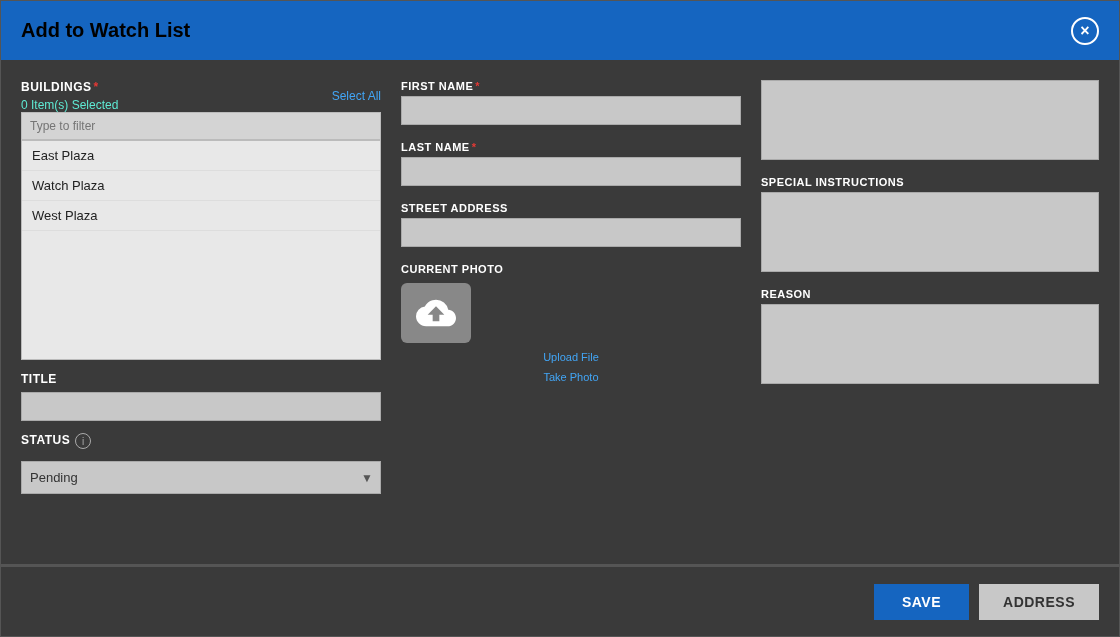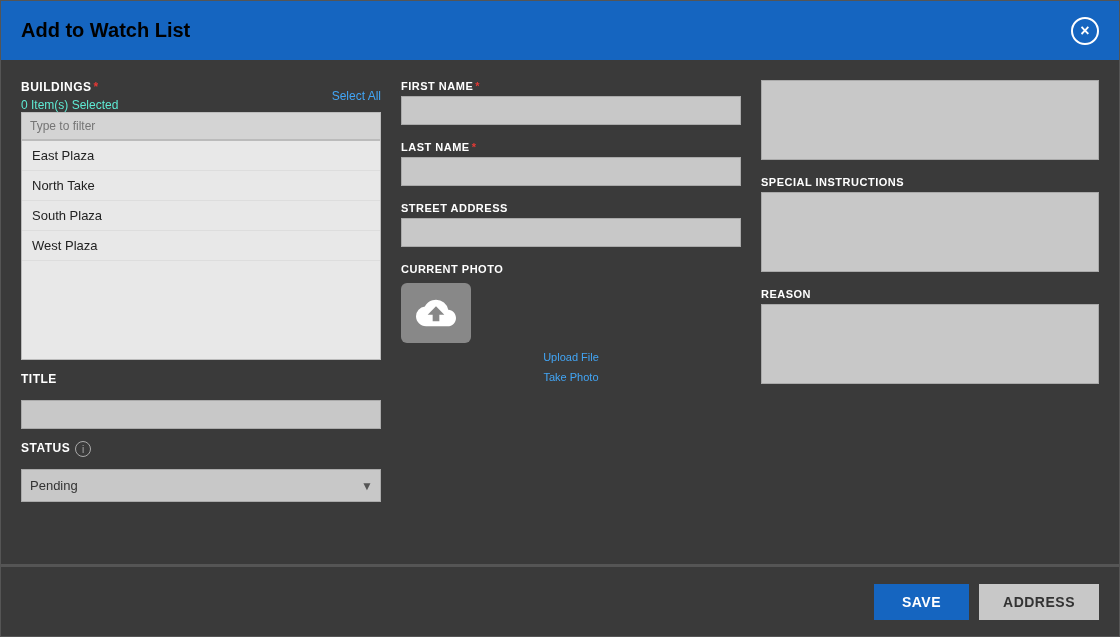--- a/index.html
+++ b/index.html
@@ -129,21 +129,21 @@
       padding: 7px 10px;
       font-size: 13px;
       color: #222;
       cursor: pointer;
       border-bottom: 1px solid #ddd;
     }
 
     .title-section {
       display: flex;
       flex-direction: column;
-      gap: 12px;
+      gap: 4px;
     }
 
     .text-input {
       width: 100%;
       padding: 6px 8px;
       background: #c8c8c8;
       border: 1px solid #aaa;
       font-size: 13px;
       color: #333;
       outline: none;
@@ -355,22 +355,21 @@
             <span class="section-label">
               <span>BUILDINGS</span><span class="required-star">*</span>
             </span>
             <span class="items-selected">0 Item(s) Selected</span>
           </div>
           <a class="select-all-link">Select All</a>
         </div>
         <input class="filter-input" type="text" placeholder="Type to filter" style="">
         <div class="buildings-list">
           <div class="building-item">East Plaza</div>
-          <div class="building-item">North Take</div>
-          <div class="building-item">South Plaza</div>
+          <div class="building-item">Watch Plaza</div>
           <div class="building-item">West Plaza</div>
         </div>
       </div>
 
       <div class="title-section">
         <span class="section-label">TITLE</span>
         <input class="text-input" type="text" style="">
       </div>
 
       <div class="status-section">

